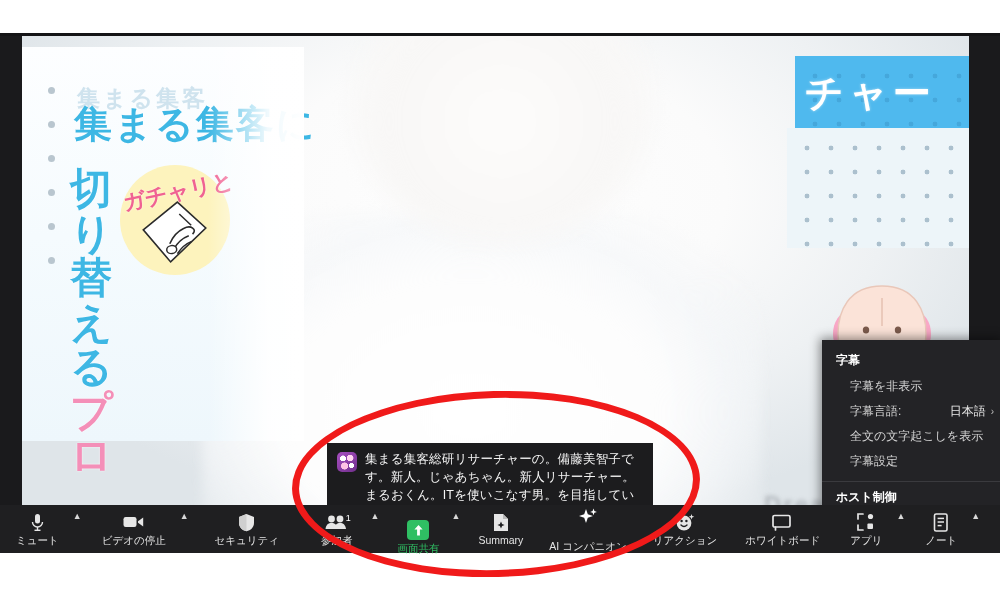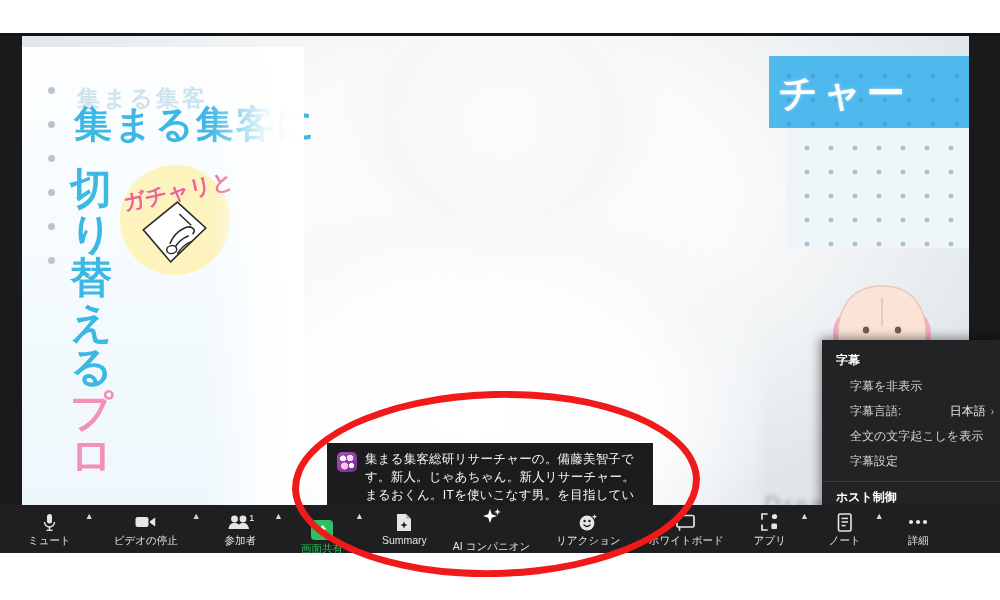--- a/index.html
+++ b/index.html
@@ -49,21 +49,21 @@
     width: 300px; height: 270px;
     border-radius: 50%;
     background: radial-gradient(ellipse at 50% 55%, #fdfcfb 0%, #f8f7f6 55%, rgba(240,240,240,0) 100%);
     filter: blur(10px);
   }
 
   
   .poster-left {
     position: absolute;
     left: 0px; top: 14px;
-    width: 270px; height: 458px;
+    width: 270px; height: 394px;
     background: linear-gradient(180deg,#fdfeff 0%, #f5fbfe 48%, #eef7fc 100%);
   }
   .poster-left-fade {
     position: absolute;
     left: 186px; top: 0;
     width: 96px; height: 100%;
     background: linear-gradient(90deg, rgba(255,255,255,0) 0%, rgba(255,255,255,0.92) 62%, #ffffff 100%);
   }
   .dot-col {
     position: absolute;
@@ -131,21 +131,21 @@
     position: absolute;
     left: 116px; top: 152px;
     width: 72px; height: 66px;
     transform: rotate(-9deg);
   }
 
   
   .banner-right {
     position: absolute;
     right: 0px; top: 23px;
-    width: 200px; height: 72px;
+    width: 174px; height: 72px;
     background: #4fb9ee;
   }
   .banner-right-text {
     position: absolute;
     left: 10px; top: 12px;
     font-size: 38px;
     font-weight: 700;
     color: #ffffff;
     letter-spacing: 5px;
     white-space: nowrap;
@@ -500,20 +500,29 @@
         <span class="tb-icon">
           <svg width="21" height="14" viewBox="0 0 21 14">
               <rect x="0.5" y="2" width="13" height="10" rx="2.2" fill="#e6e6e6"></rect>
               <path d="M15 6.2 L20.2 2.6 L20.2 11.4 L15 7.8 Z" fill="#e6e6e6"></path>
             </svg>
         </span>
         <span class="tb-label">ビデオの停止</span>
       </div>
       <div class="tb-caret">▲</div>
 
+      <div class="tb-item" style="padding:0 22px;">
+        <span class="tb-icon">
+          <svg width="17" height="19" viewBox="0 0 17 19">
+              <path d="M8.5 1 L16 4 L16 10 C16 14.5 12.6 17.2 8.5 18.3 C4.4 17.2 1 14.5 1 10 L1 4 Z" fill="#e6e6e6"></path>
+              <path d="M8.5 1 L8.5 18.3 C4.4 17.2 1 14.5 1 10 L1 4 Z" fill="#cfcfcf"></path>
+            </svg>
+        </span>
+        <span class="tb-label">セキュリティ</span>
+      </div>
 
       <div class="tb-item" style="padding:0 20px;">
         <span class="tb-icon">
           <svg width="24" height="15" viewBox="0 0 24 15">
               <circle cx="6.5" cy="4" r="3.4" fill="#e6e6e6"></circle>
               <circle cx="15" cy="4" r="3.4" fill="#e6e6e6"></circle>
               <path d="M0.5 14 C1 9.6 3.4 8 6.5 8 C9.6 8 12 9.6 12.5 14 Z" fill="#e6e6e6"></path>
               <path d="M9.5 14 C10 9.6 12 8 15 8 C18.1 8 20.4 9.6 21 14 Z" fill="#e6e6e6"></path>
             </svg>
         </span>

